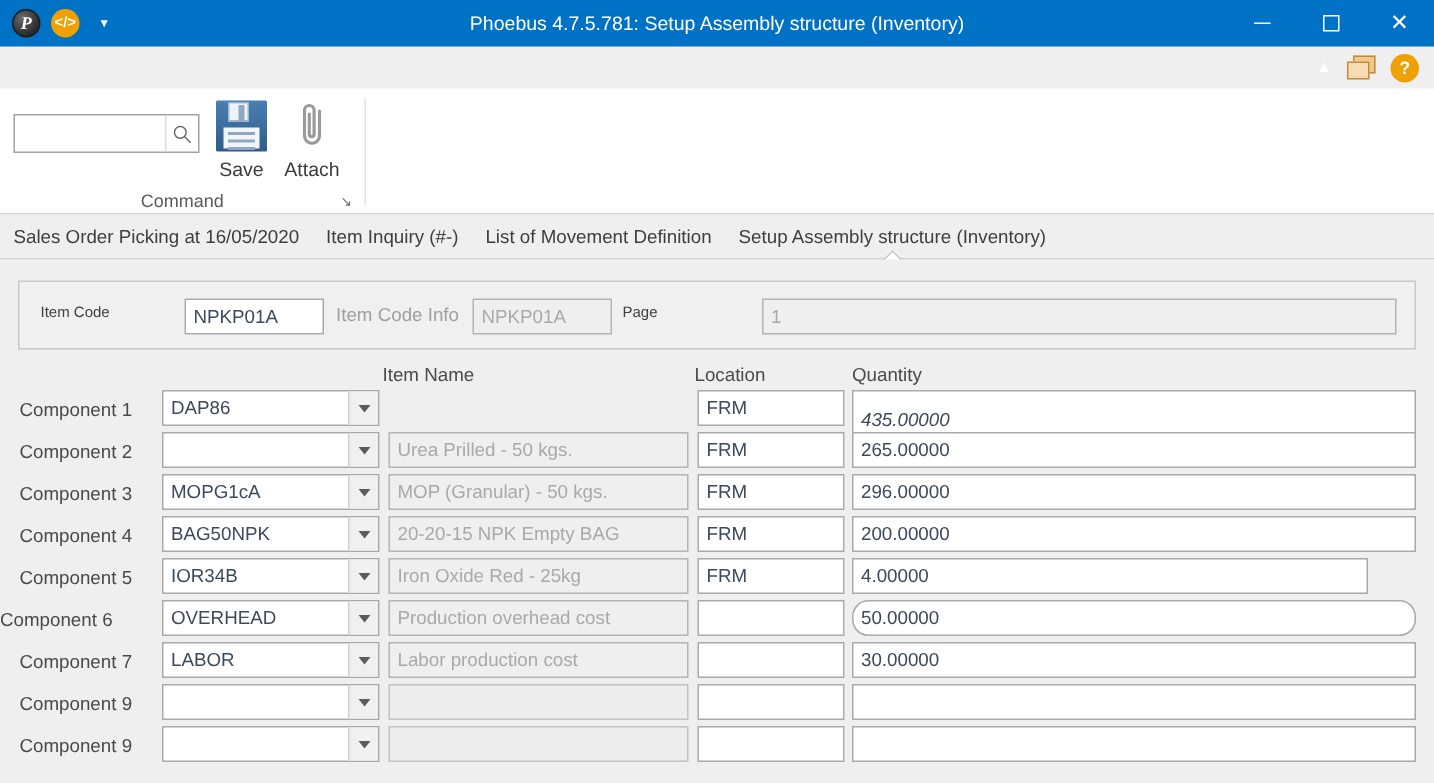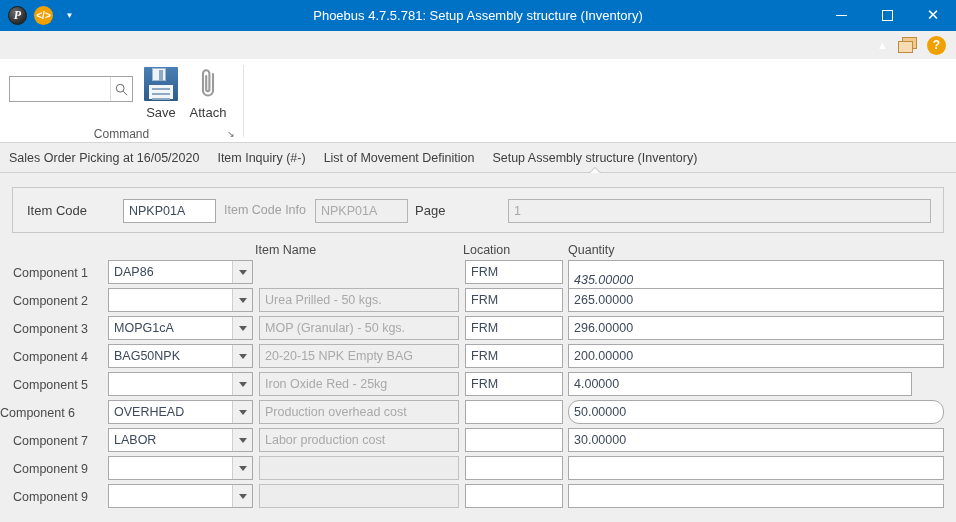--- a/index.html
+++ b/index.html
@@ -136,21 +136,21 @@
     border-bottom: 7px solid #b9b9b9;
   }
 
   
   .formarea { position: absolute; left: 0; top: 173px; width: 956px; height: 349px; background: #efefef; }
 
   .headerpanel {
     position: absolute; left: 12px; top: 14px; width: 932px; height: 46px;
     background: #f0f0f0; border: 1px solid #c8c8c8;
   }
-  .lbl-static { position: absolute; font-size: 13px; color: #3e3e3e; }
+  .lbl-static { position: absolute; font-size: 10px; color: #3e3e3e; }
   .lbl-muted  { position: absolute; font-size: 12.5px; color: #a0a0a0; }
 
   .tbx {
     position: absolute; background: #ffffff; border: 1px solid #a9a9a9;
     font-size: 12.5px; color: #3d4a5c; padding: 0 5px; outline: none;
     font-family: "Liberation Sans", sans-serif;
   }
   .tbx.readonly { background: #efefef; border: 1px solid #b4b4b4; color: #a9a9a9; }
   .tbx.disabled { background: #ededed; border: 1px solid #c2c2c2; }
 
@@ -310,20 +310,21 @@
       <span class="arrowbtn">
           <i class="tri"></i>
         </span>
     </div>
     <input class="tbx readonly" style="left: 259px; top: 171px; width: 200px; height: 24px;" value="20-20-15 NPK Empty BAG">
     <input class="tbx" style="left: 465px; top: 171px; width: 98px; height: 24px;" value="FRM">
     <input class="tbx" style="left: 568px; top: 171px; width: 376px; height: 24px;" value="200.00000">
 
     <span class="rowlabel" style="left:13px; top:205px;">Component 5</span>
     <div class="combo" style="left:108px; top:199px; width:145px;">
+      <input type="text" value="IOR34B" style="">
       <span class="arrowbtn">
           <i class="tri"></i>
         </span>
     </div>
     <input class="tbx readonly" style="left: 259px; top: 199px; width: 200px; height: 24px;" value="Iron Oxide Red - 25kg">
     <input class="tbx" style="left: 465px; top: 199px; width: 98px; height: 24px;" value="FRM">
     <input class="tbx" style="left: 568px; top: 199px; width: 344px; height: 24px;" value="4.00000">
 
     <span class="rowlabel" style="left:0; top:233px;">Component 6</span>
     <div class="combo" style="left:108px; top:227px; width:145px;">

